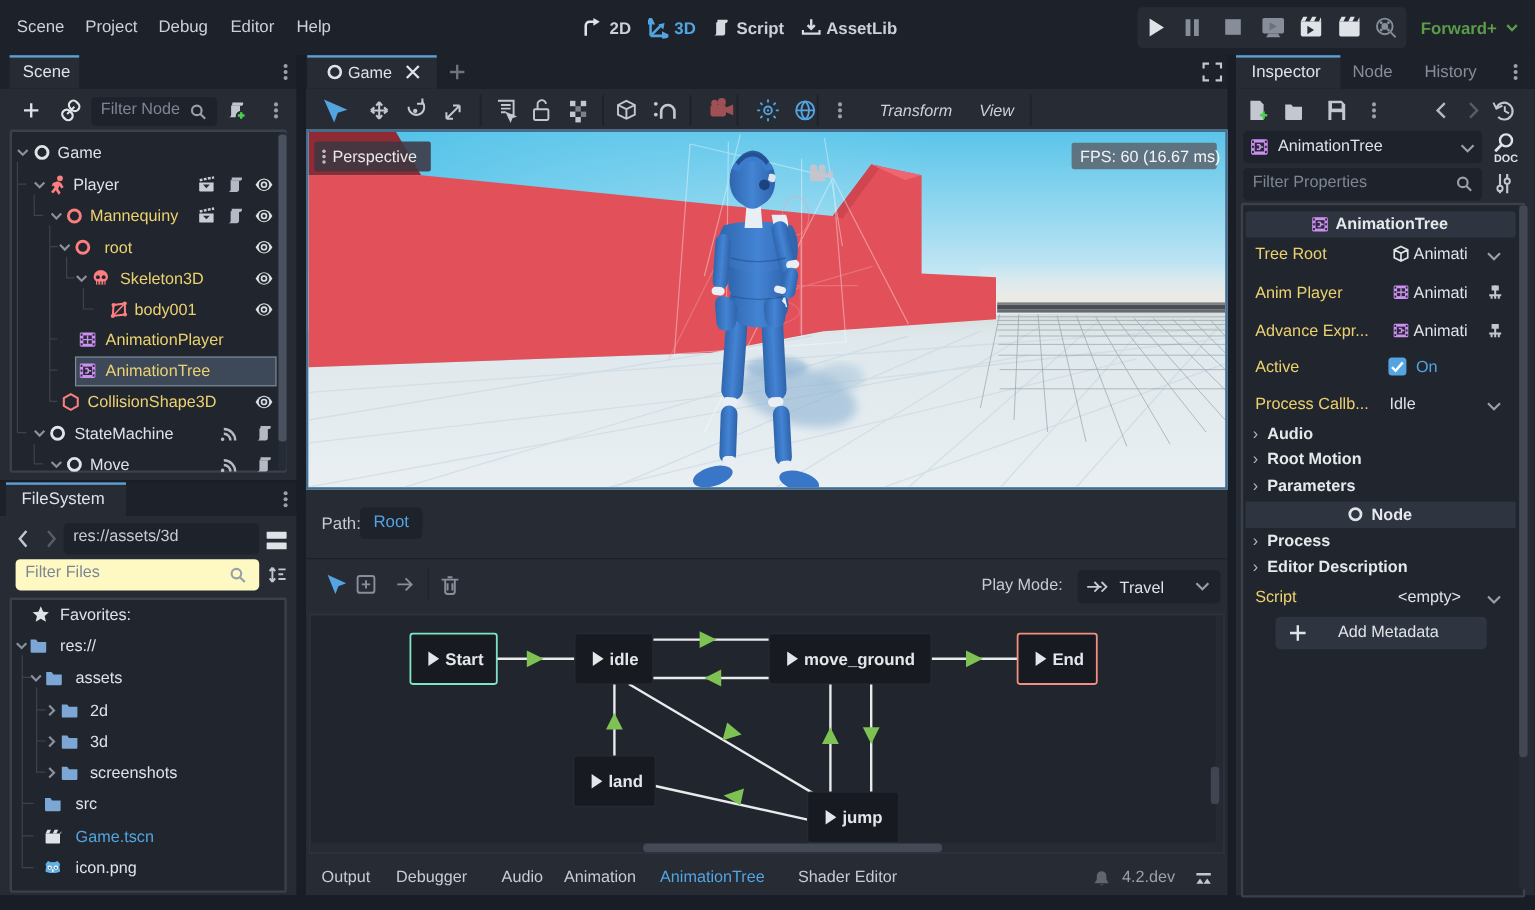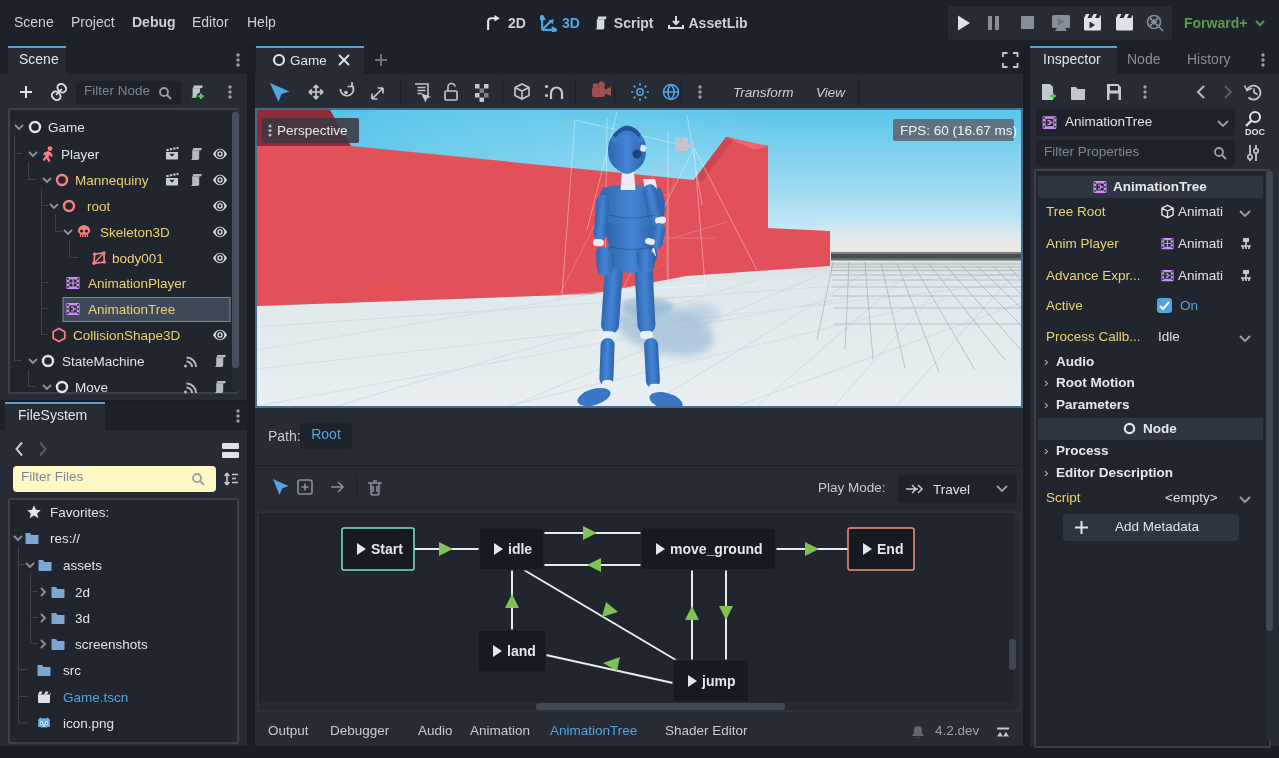--- a/index.html
+++ b/index.html
@@ -134,21 +134,21 @@
         <path d="M3.6 4.2 h7.4 v4.3 a4.5 4.5 0 0 0 -3.5 5.3 h-5.6 a1.9 1.9 0 0 0 1.7 -1.9z" fill="#c3c8d0"></path>
         <path d="M12 9.5 v5.5 M9.2 12.2 h5.6" stroke="#4cd04c" stroke-width="2.1"></path>
       </g>
 </defs>
 </svg>
 
 <div class="abs tabbar" style="left:0;top:0;width:1279px;height:46px;">
   <div class="abs" style="left:0;top:0;height:46px;width:400px;color:#ccd0d7;font-size:14px;">
     <span class="abs" style="left:14px;top:14px;">Scene</span>
     <span class="abs" style="left:71px;top:14px;">Project</span>
-    <span class="abs" style="left:132px;top:14px;font-weight:bold;">Debug</span>
+    <span class="abs" style="left:132px;top:14px;">Debug</span>
     <span class="abs" style="left:192px;top:14px;">Editor</span>
     <span class="abs" style="left:247px;top:14px;">Help</span>
   </div>
   <div class="abs row" style="left:486px;top:0;height:46px;gap:14px;font-weight:bold;">
     <span class="row" style="gap:5px;color:#ccd0d7;"><svg width="17" height="17" viewBox="0 0 16 16">
           <path d="M2 14 V6 a3 3 0 0 1 3-3 h6" fill="none" stroke="#e0e3e8" stroke-width="2"></path>
           <path d="M8 0 l5 3 -5 3z" fill="#e0e3e8"></path>
         </svg>2D</span>
     <span class="row" style="gap:5px;color:#53a4e0;"><svg width="17" height="17" viewBox="0 0 16 16">
           <path d="M2 14 V4 M2 14 h10" fill="none" stroke="#53a4e0" stroke-width="2"></path>
@@ -285,20 +285,21 @@
 </div>
 
 <div class="abs" style="left:0;top:402px;width:247px;height:344px;">
   <div class="abs tabbar" style="left:0;top:0;width:247px;height:28px;"></div>
   <div class="abs tab-active" style="left:5px;top:0;width:100px;height:28px;"></div>
   <div class="abs" style="left:18px;top:5px;color:#dfe2e7;">FileSystem</div>
   <svg class="abs" style="left:230px;top:6px;" width="16" height="16">
       <use href="#i-vdots"></use>
     </svg>
   <div class="abs panel" style="left:0;top:28px;width:247px;height:316px;"></div>
+  <div class="abs" style="left:53px;top:34px;width:163px;height:26px;background:#1d222b;border-radius:4px;color:#c8ccd2;padding:3px 8px;font-size:13.5px;">res://assets/3d</div>
   <div class="abs" style="left:13px;top:64px;width:203px;height:26px;background:#fef9c3;border-radius:4px;color:#7e8694;padding:3px 8px;font-size:13.5px;">Filter Files</div>
   <svg class="abs" style="left:14px;top:39px;" width="36" height="16">
       <path d="M8 1.5 L2.5 8 L8 14.5" fill="none" stroke="#c3c8d0" stroke-width="2"></path>
       <path d="M26 1.5 L31.5 8 L26 14.5" fill="none" stroke="#565d68" stroke-width="2"></path>
     </svg>
   <svg class="abs" style="left:222px;top:41px;" width="17" height="15">
       <rect width="17" height="6" rx="1" fill="#dfe2e7"></rect>
       <rect y="9" width="17" height="6" rx="1" fill="#dfe2e7"></rect>
     </svg>
   <svg class="abs" style="left:190px;top:69px;" width="16" height="16">

